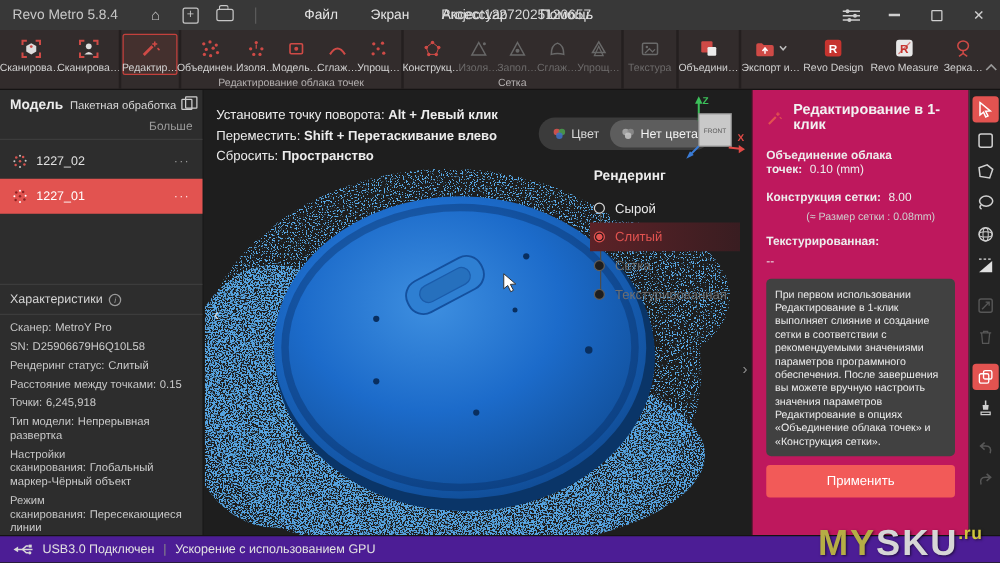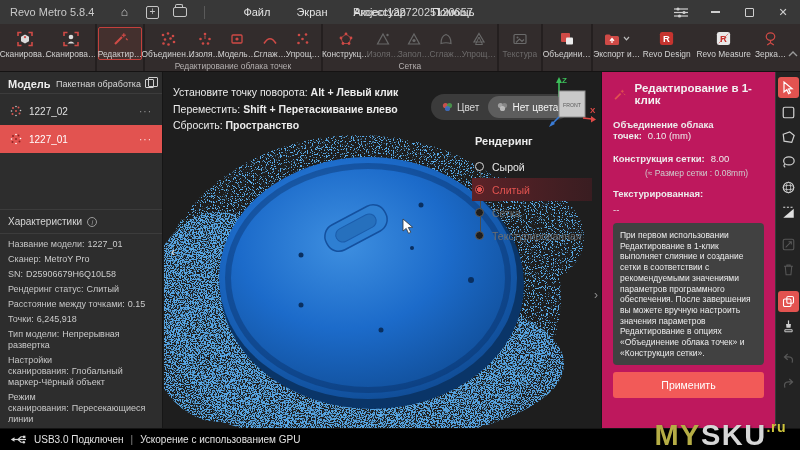--- a/index.html
+++ b/index.html
@@ -103,21 +103,21 @@
   .apply-btn { margin-top:7px; width:100%; height:26px; background:#f25a58; border:none; border-radius:3px;
     color:#fff; font-size:10.5px; font-family:"Liberation Sans",sans-serif; }
   
   .tool-strip { position:absolute; top:72px; right:0; width:25px; bottom:22px; background:#232323;
     border-left:1px solid #3a3a3a; display:flex; flex-direction:column; align-items:center;
     padding-top:5px; gap:4px; z-index:45; }
   .ts-btn { width:21px; height:21px; border-radius:3px; display:flex; align-items:center; justify-content:center; }
   .ts-btn.active { background:#e25350; }
   .ts-gap { margin-top:7px; }
   
-  .status-bar { position:absolute; left:0; right:0; bottom:0; height:22px; background:#000000;
+  .status-bar { position:absolute; left:0; right:0; bottom:0; height:22px; background:#4c1d95;
     border-top:1px solid #141414; display:flex; align-items:center; gap:7px; padding:0 10px;
     font-size:10px; color:#e2e2e2; z-index:60; }
   .sb-sep { color:#8a8a8a; }
   
   .watermark { position:absolute; right:14px; bottom:0px; z-index:70; font-weight:bold; line-height:1;
     letter-spacing:1.5px; text-shadow:1px 1px 2px rgba(0,0,0,.55); white-space:nowrap; }
   .wm1 { font-size:29px; color:#b5ad45; }
   .wm2 { font-size:29px; color:#d6d6d6; }
   .wm3 { font-size:14px; color:#cfc53c; position:relative; top:-13px; letter-spacing:0.5px; }
 </style>
@@ -422,20 +422,21 @@
 </div>
 
 <div class="left-panel">
   <div class="lp-head">
     <span class="lp-title">Модель</span>
     <span class="lp-batch">
       <span>Пакетная обработка</span>
       <span class="batch-ico"></span>
     </span>
   </div>
+  <div class="lp-more">Больше</div>
   <div class="lp-hr"></div>
   <div class="model-item">
     <svg width="12" height="12" viewBox="0 0 12 12">
         <g fill="#d85450">
           <circle cx="3" cy="3" r="1"></circle>
           <circle cx="8.5" cy="2.5" r="1"></circle>
           <circle cx="6" cy="6" r="1"></circle>
           <circle cx="2.5" cy="9" r="1"></circle>
           <circle cx="9.5" cy="8.5" r="1"></circle>
         </g>
@@ -468,21 +469,20 @@
     <span>1227_01</span>
     <span class="mi-dots">···</span>
   </div>
   <div class="lp-hr props-head-hr" style="margin-top:56px"></div>
   <div class="props-head" style="margin-top:6px">
     <span class="props-title">Характеристики</span>
     <span class="info-ico">i</span>
   </div>
   <div class="lp-hr" style="margin-top:6px"></div>
   <div class="props">
-    <div class="prop"><span>Название модели:</span><span class="v">1227_01</span></div>
     <div class="prop"><span>Сканер:</span><span class="v">MetroY Pro</span></div>
     <div class="prop"><span>SN:</span><span class="v">D25906679H6Q10L58</span></div>
     <div class="prop"><span>Рендеринг статус:</span><span class="v">Слитый</span></div>
     <div class="prop"><span>Расстояние между точками:</span><span class="v">0.15</span></div>
     <div class="prop"><span>Точки:</span><span class="v">6,245,918</span></div>
     <div class="prop"><span>Тип модели:</span><span class="v">Непрерывная развертка</span></div>
     <div class="prop"><span>Настройки сканирования:</span><span class="v">Глобальный маркер-Чёрный объект</span></div>
     <div class="prop"><span>Режим сканирования:</span><span class="v">Пересекающиеся линии</span></div>
   </div>
 </div>

